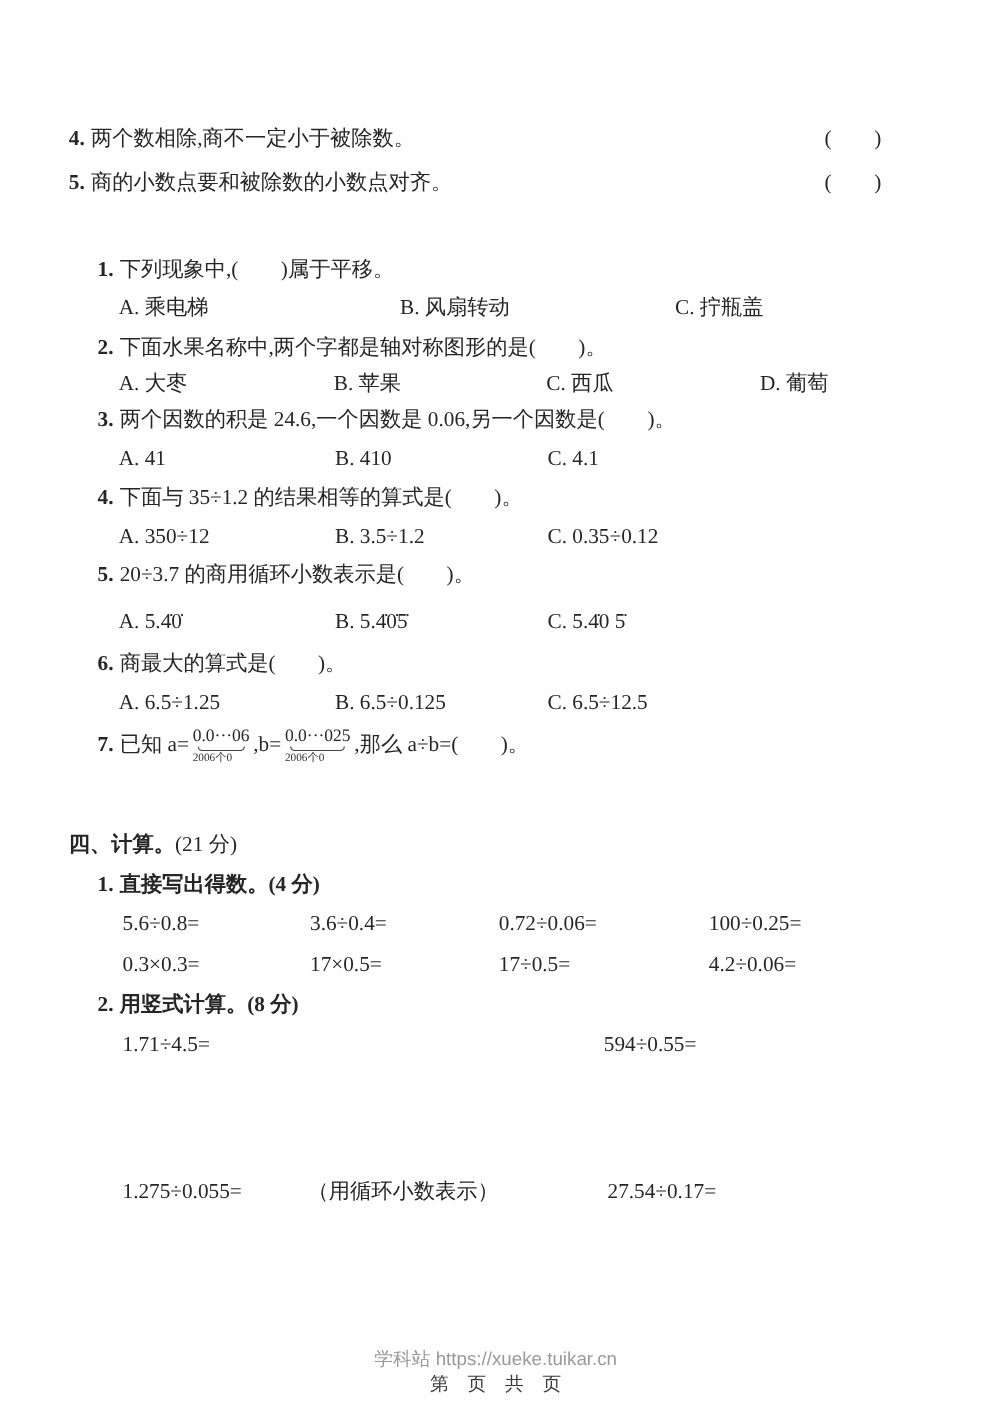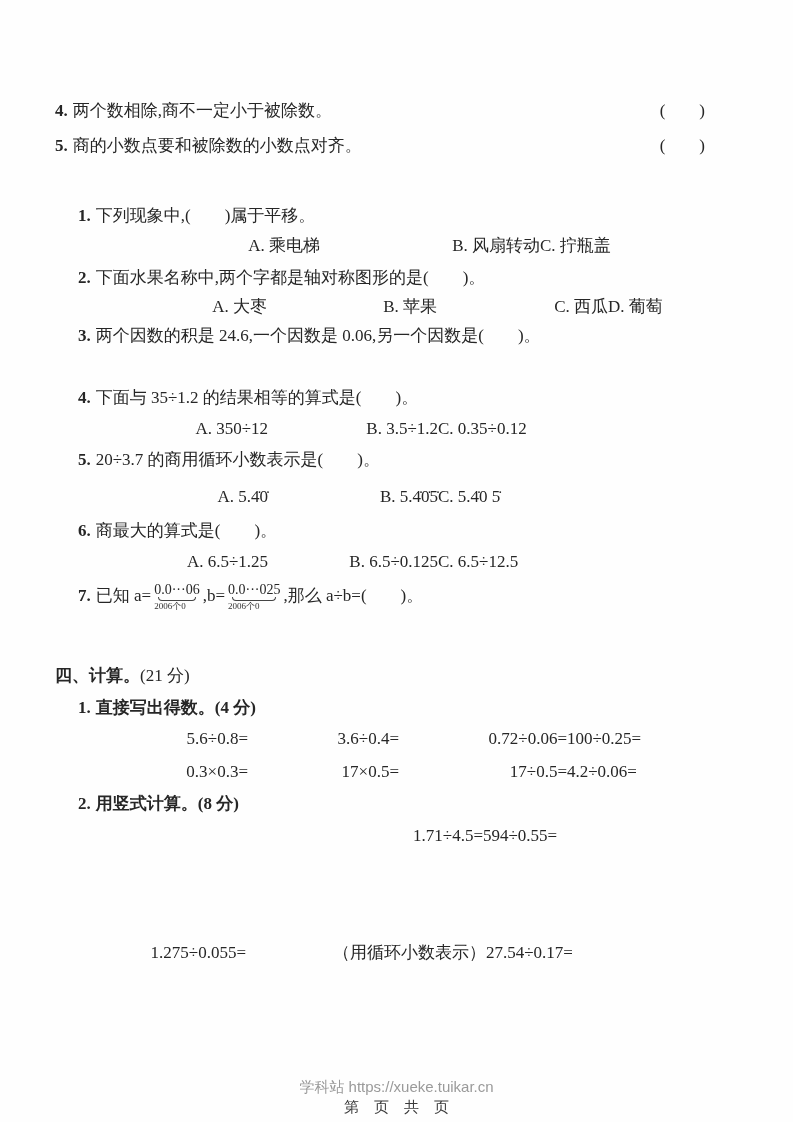--- a/index.html
+++ b/index.html
@@ -10,21 +10,21 @@
     color:#262626;
     overflow:hidden;
     position:relative;
   }
   .page{position:absolute;inset:0;width:793px;height:1122px;background:#fefefe;margin-top:12px;}
   .row{position:absolute;font-size:17px;line-height:22px;white-space:nowrap;}
   .num{font-weight:bold;margin-right:5px;}
   .sect-bold{font-weight:bold;}
   .sect-rest{letter-spacing:1.5px;}
   .judge{left:55px;width:650px;display:flex;justify-content:space-between;}
-  .opt{display:inline-block;text-align:right;}
+  .opt{display:inline-block;}
   
   .w225{width:225px}.w220{width:220px}
   .w172{width:172px}.w170{width:170px}.w171{width:171px}
   .w173{width:173px}
   .m1{width:150px}.m2{width:151px}.m3{width:168px}
   .v385{width:385px}
   .v148{width:148px}.v240{width:240px}
   
   .stack{display:inline-block;vertical-align:middle;text-align:left;margin:0 3px;}
   .stack-top{display:block;font-size:14px;line-height:15px;}
@@ -57,20 +57,23 @@
 
   <div class="row" style="top:255px;left:78px">
     <b class="num">2.</b><span>下面水果名称中,两个字都是轴对称图形的是(　　)。</span>
   </div>
   <div class="row" style="top:284px;left:95px">
     <span class="opt w172">A. 大枣</span><span class="opt w170">B. 苹果</span><span class="opt w171">C. 西瓜</span><span class="opt">D. 葡萄</span>
   </div>
 
   <div class="row" style="top:313px;left:78px">
     <b class="num">3.</b><span>两个因数的积是 24.6,一个因数是 0.06,另一个因数是(　　)。</span>
+  </div>
+  <div class="row" style="top:344px;left:95px">
+    <span class="opt w173">A. 41</span><span class="opt w170">B. 410</span><span class="opt">C. 4.1</span>
   </div>
 
   <div class="row" style="top:375px;left:78px">
     <b class="num">4.</b><span>下面与 35÷1.2 的结果相等的算式是(　　)。</span>
   </div>
   <div class="row" style="top:406px;left:95px">
     <span class="opt w173">A. 350÷12</span><span class="opt w170">B. 3.5÷1.2</span><span class="opt">C. 0.35÷0.12</span>
   </div>
 
   <div class="row" style="top:437px;left:78px">

